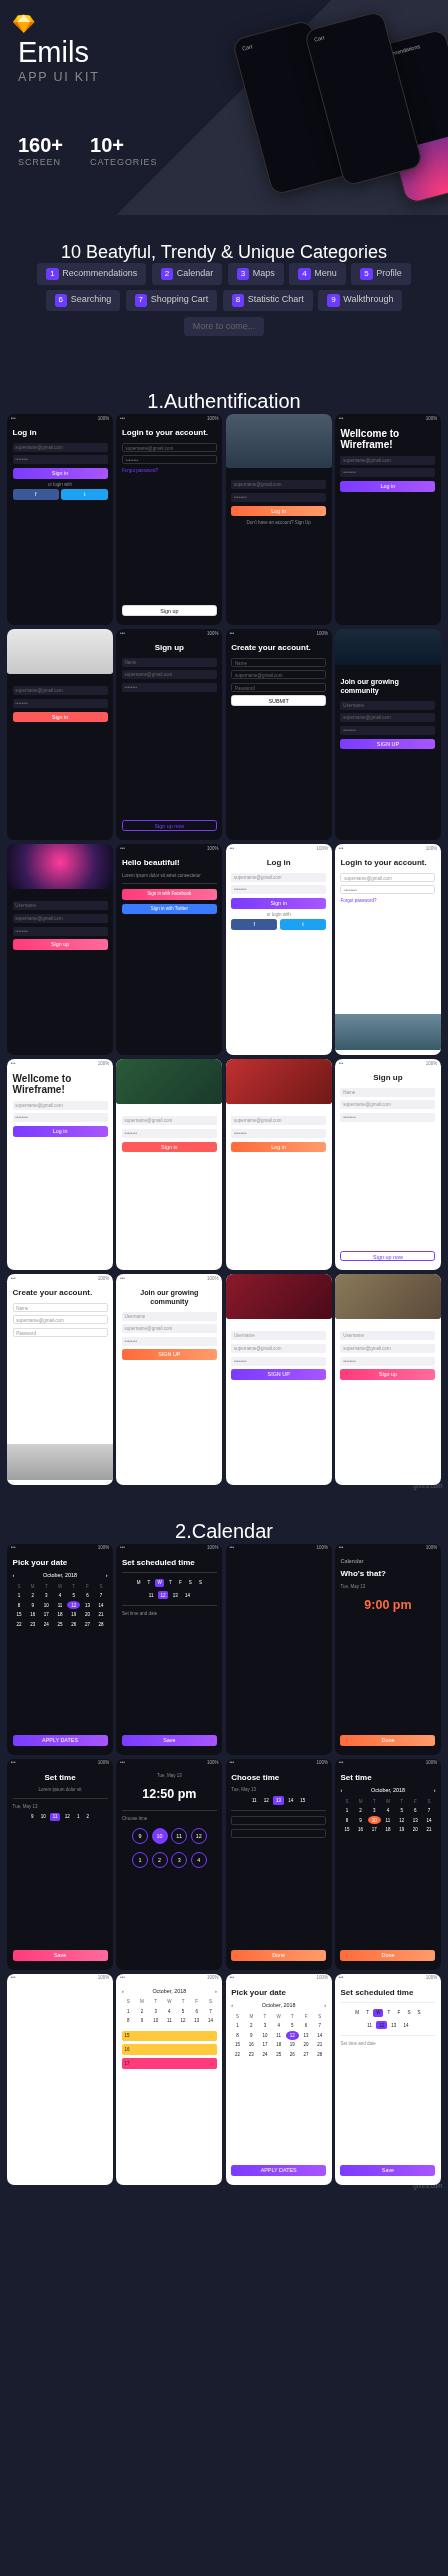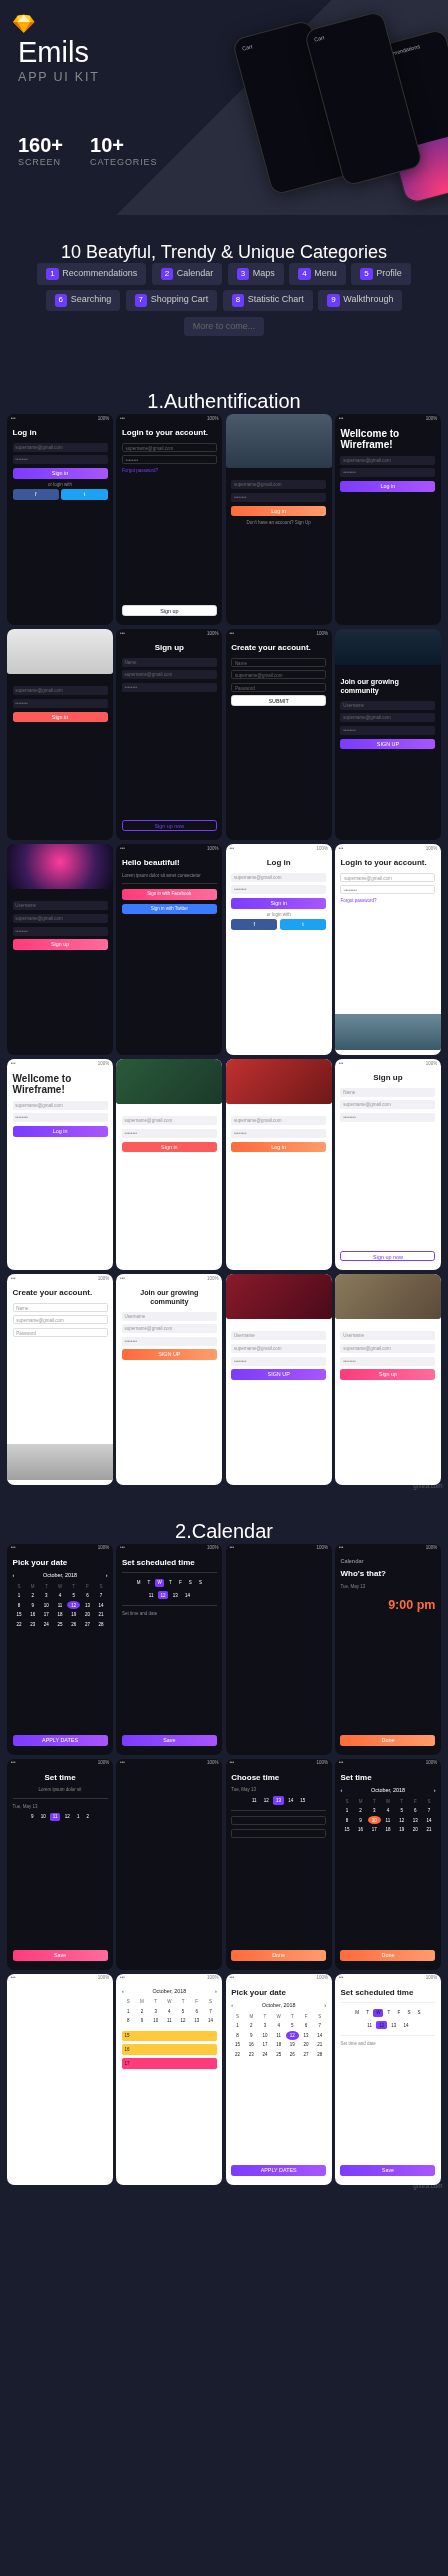--- a/index.html
+++ b/index.html
@@ -70,21 +70,21 @@
 .cal-grid span{padding:1.8px 0}
 .cal-grid .hd{color:#666}
 .cal-grid .sel{background:#7b3bff;border-radius:50%;color:#fff}
 .cal-grid .sel-o{background:#ff6b3b;border-radius:50%;color:#fff}
 .timeline{display:flex;flex-direction:column;gap:3.6px;margin-top:5.4px}
 .tevent{border-radius:1.8px;padding:2.7px;font-size:4.5px}
 .te-green{background:#2a4a3a}
 .te-yellow{background:#ffc93b;color:#222}
 .te-pink{background:#ff3b7b}
 .te-gray{background:#f0f0f0;color:#222}
-.time-big{font-size:12.5px;font-weight:600;text-align:right;margin:9px 0}
+.time-big{font-size:12.5px;font-weight:600;text-align:center;margin:9px 0}
 .time-row{display:flex;gap:1.8px;font-size:4.5px;justify-content:center;margin:3.6px 0}
 .time-row span{padding:1.8px 2.7px;border-radius:1.8px}
 .time-row .on{background:#7b3bff}
 .circles{display:flex;gap:3.6px;justify-content:center;margin:7.2px 0}
 .circ{width:16px;height:16px;border-radius:50%;border:0.9px solid #7b3bff;display:flex;align-items:center;justify-content:center;font-size:5.4px}
 .circ.fill{background:#7b3bff}
 .bottom-abs{position:absolute;bottom:5.4px;left:5.4px;right:5.4px}
 .watermark{position:absolute;right:5.4px;bottom:3.6px;font-size:6.3px;color:rgba(255,255,255,.25)}
 .wm-wrap{position:relative}
 .month-nav{display:flex;justify-content:space-between;align-items:center;font-size:5.4px;margin-bottom:3.6px}
@@ -524,20 +524,38 @@
         <div class="bottom-abs">
           <div class="sbtn pink">Save</div>
         </div>
       </div>
     </div>
   <div class="screen dark">
       <div class="sbar">
         <span>•••</span>
         <span>100%</span>
       </div>
+      <div class="scontent">
+        <div class="slabel" style="text-align:center">Tue, May 13</div>
+        <div class="time-big">12:50 pm</div>
+        <div class="divider"></div>
+        <div class="slabel">Choose time</div>
+        <div class="circles">
+          <div class="circ">9</div>
+          <div class="circ fill">10</div>
+          <div class="circ">11</div>
+          <div class="circ">12</div>
+        </div>
+        <div class="circles">
+          <div class="circ">1</div>
+          <div class="circ">2</div>
+          <div class="circ">3</div>
+          <div class="circ">4</div>
+        </div>
+      </div>
     </div>
   <div class="screen dark">
       <div class="sbar">
         <span>•••</span>
         <span>100%</span>
       </div>
       <div class="scontent">
         <div class="stitle">Choose time</div>
         <div class="slabel">Tue, May 13</div>
         <div class="time-row">

